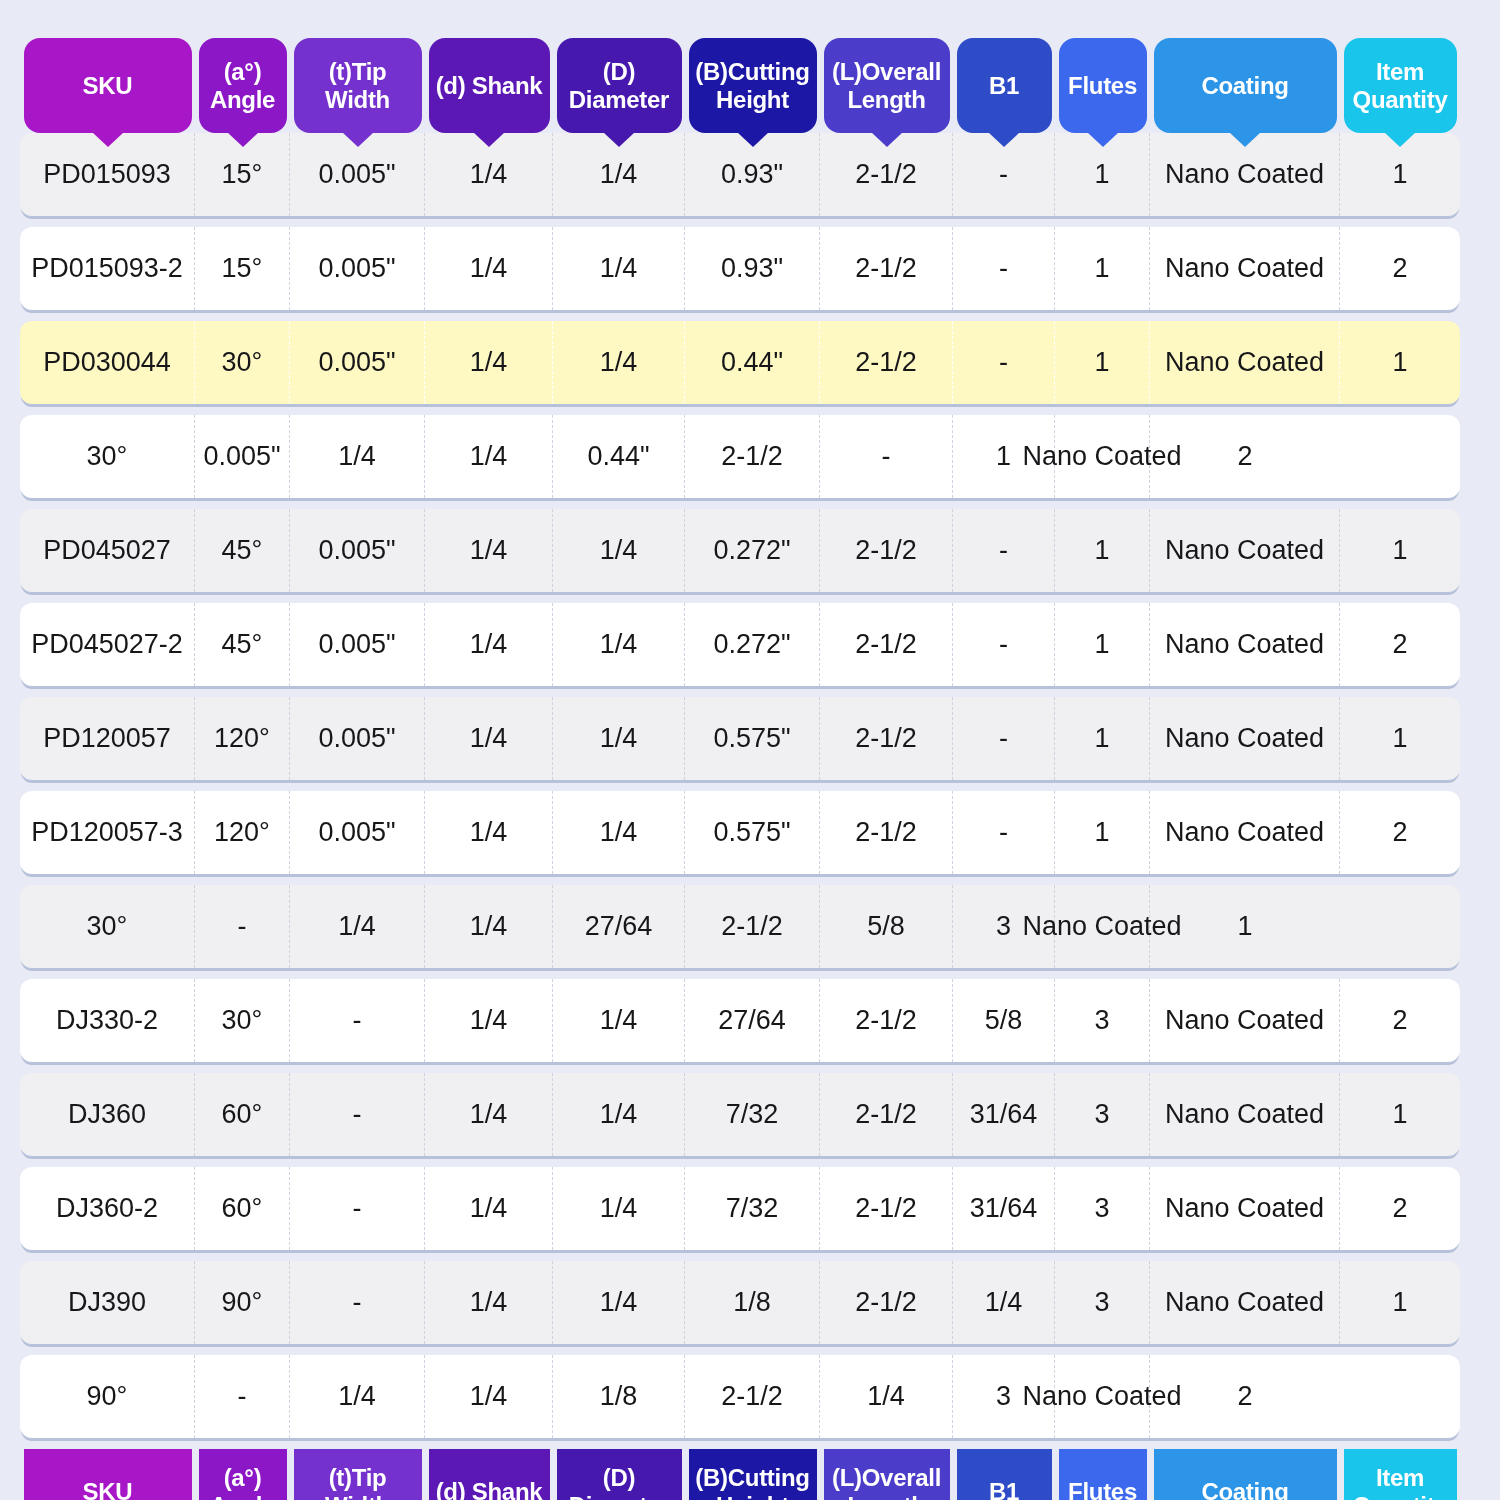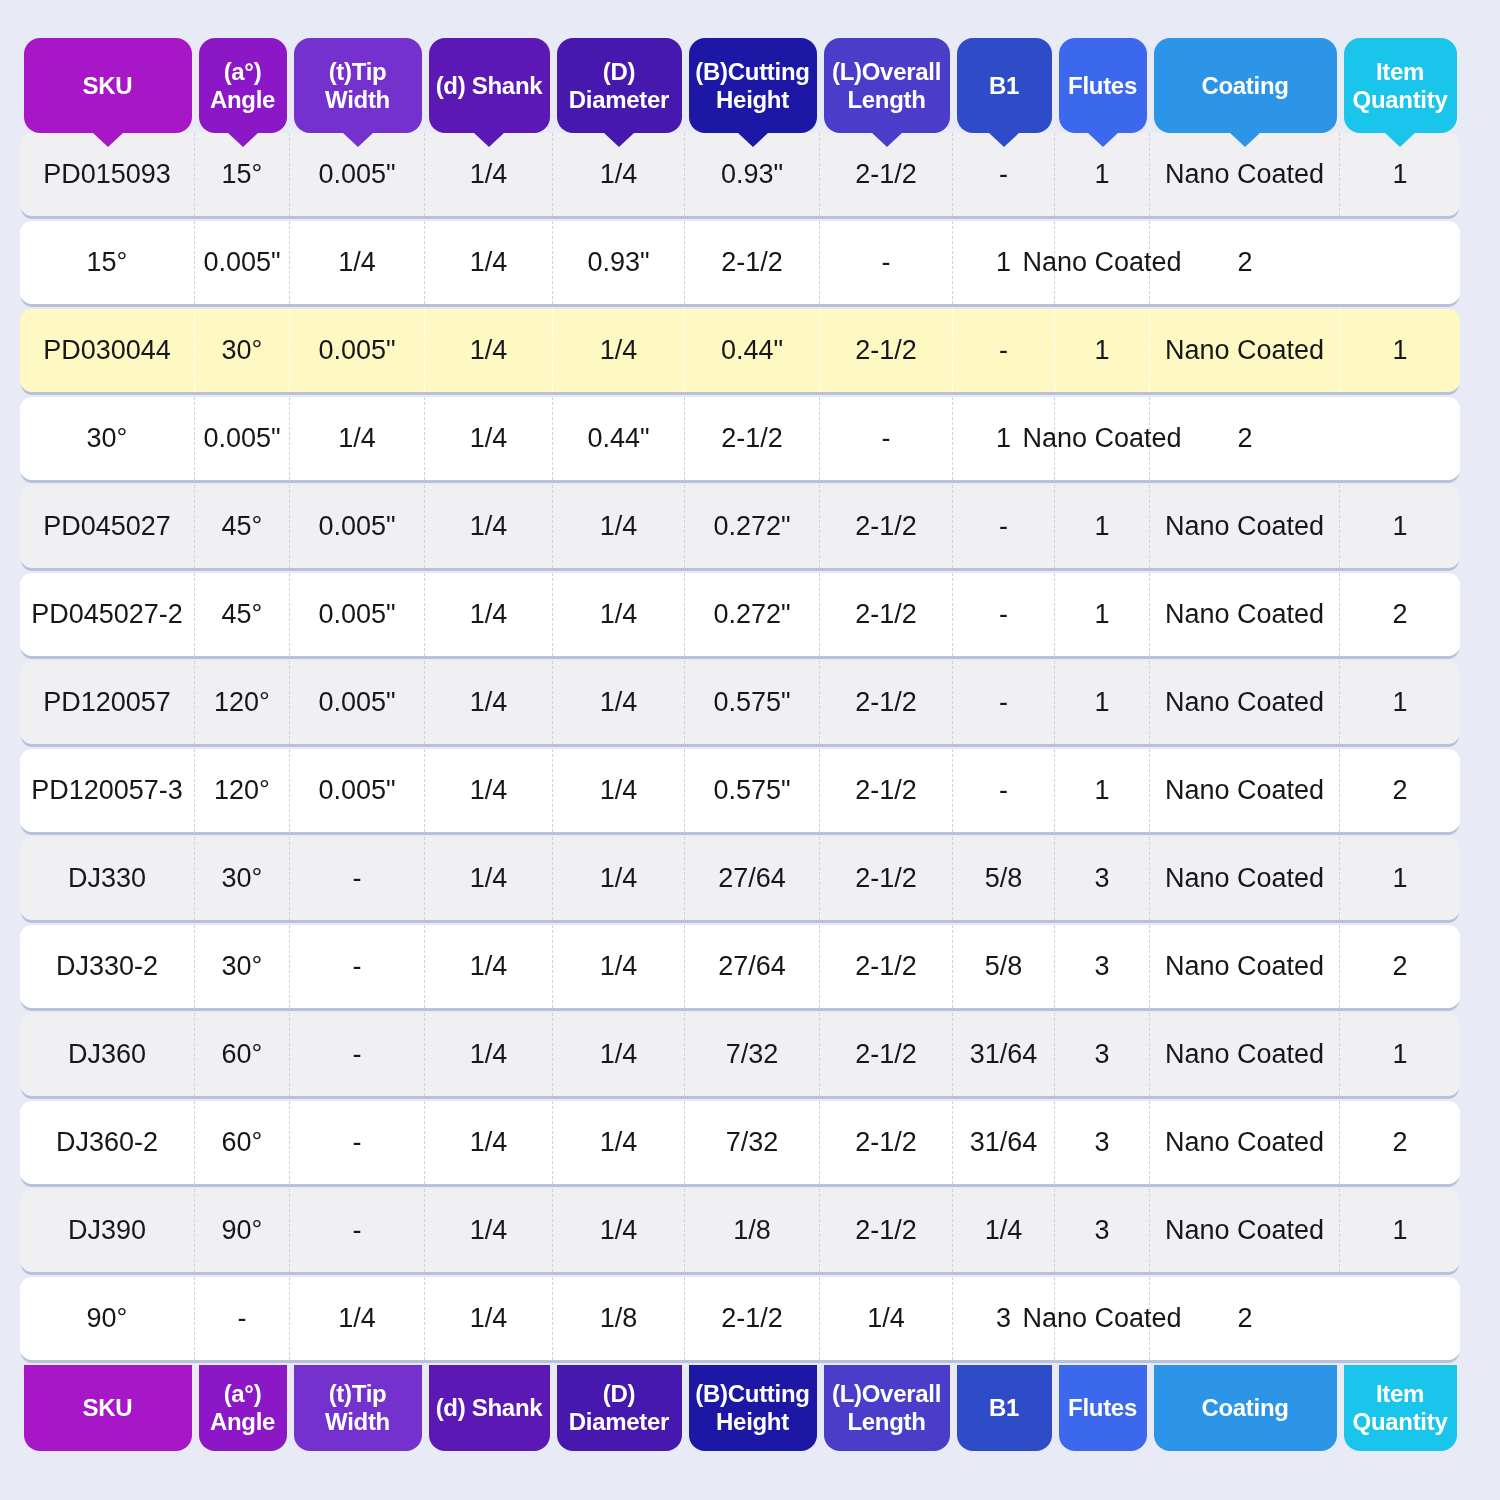--- a/index.html
+++ b/index.html
@@ -49,21 +49,21 @@
     border-left: 16px solid transparent;
     border-right: 16px solid transparent;
     border-top: 15px solid var(--c);
   }
   .footer-row .hcell { border-radius: 0 0 16px 16px; }
   
   .body-rows { position: relative; z-index: 1; }
   .row {
     height: 83px;
     border-radius: 12px;
-    margin-bottom: 5px;
+    margin-bottom: 11px;
     overflow: hidden;
     box-shadow: 0 4px 0 -1px #b7c1db;
   }
   .row.odd  { background: #f0f0f2; }
   .row.even { background: #ffffff; }
   .row.hl   { background: #fef9c3; }
   .cell {
     display: flex;
     align-items: center;
     justify-content: center;
@@ -122,20 +122,21 @@
         <div class="cell">1/4</div>
         <div class="cell">1/4</div>
         <div class="cell">0.93"</div>
         <div class="cell">2-1/2</div>
         <div class="cell">-</div>
         <div class="cell">1</div>
         <div class="cell">Nano Coated</div>
         <div class="cell">1</div>
       </div>
       <div class="grid row even">
+        <div class="cell">PD015093-2</div>
         <div class="cell">15°</div>
         <div class="cell">0.005"</div>
         <div class="cell">1/4</div>
         <div class="cell">1/4</div>
         <div class="cell">0.93"</div>
         <div class="cell">2-1/2</div>
         <div class="cell">-</div>
         <div class="cell">1</div>
         <div class="cell">Nano Coated</div>
         <div class="cell">2</div>
@@ -211,21 +212,20 @@
         <div class="cell">1/4</div>
         <div class="cell">1/4</div>
         <div class="cell">0.575"</div>
         <div class="cell">2-1/2</div>
         <div class="cell">-</div>
         <div class="cell">1</div>
         <div class="cell">Nano Coated</div>
         <div class="cell">2</div>
       </div>
       <div class="grid row odd">
-        <div class="cell">DJ330</div>
         <div class="cell">30°</div>
         <div class="cell">-</div>
         <div class="cell">1/4</div>
         <div class="cell">1/4</div>
         <div class="cell">27/64</div>
         <div class="cell">2-1/2</div>
         <div class="cell">5/8</div>
         <div class="cell">3</div>
         <div class="cell">Nano Coated</div>
         <div class="cell">1</div>

